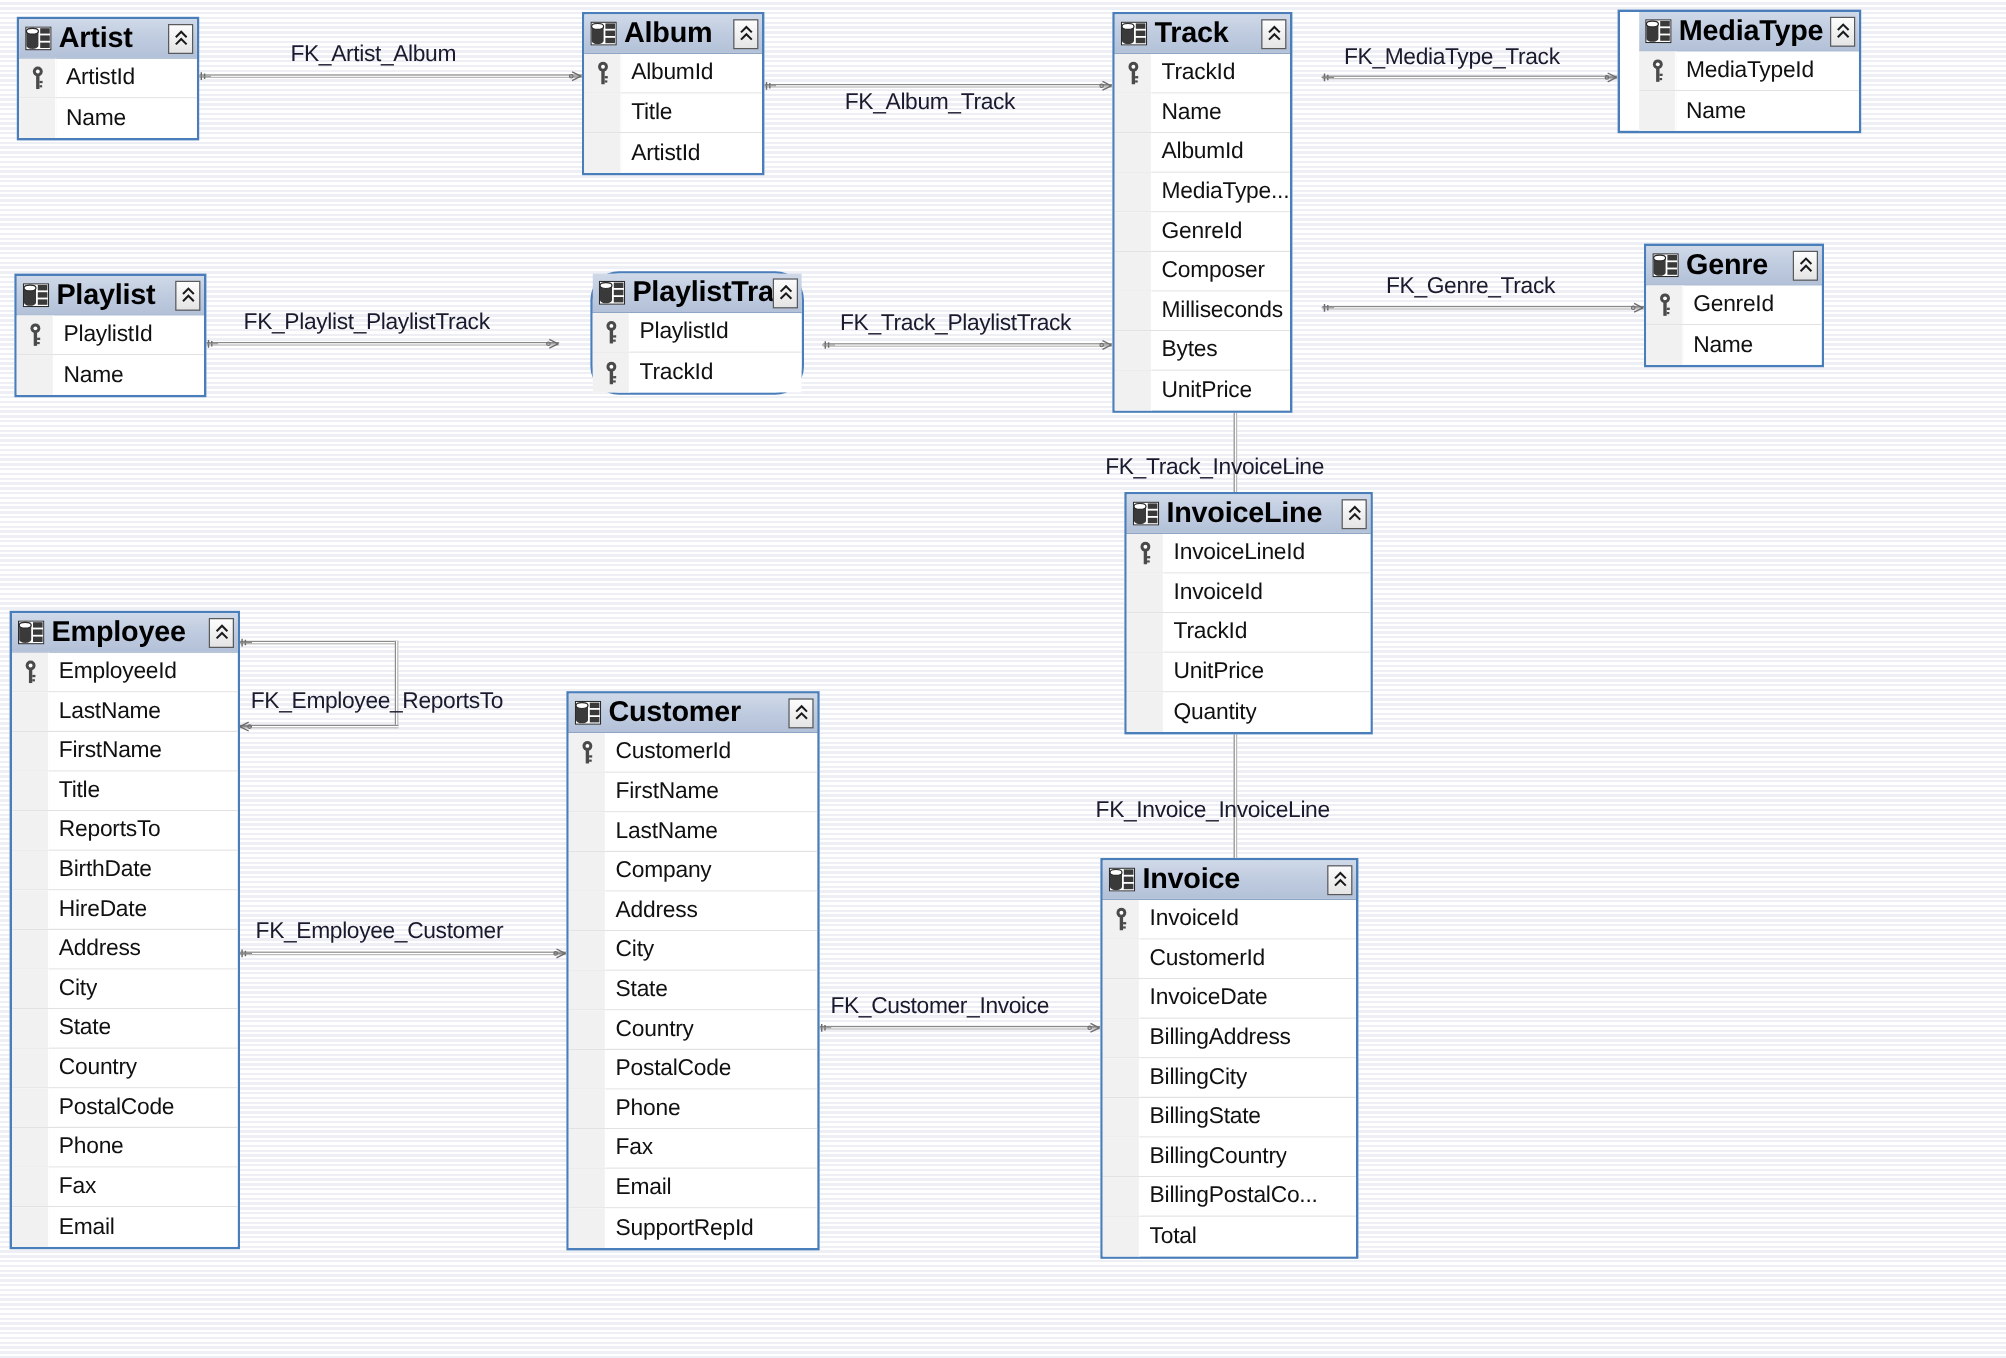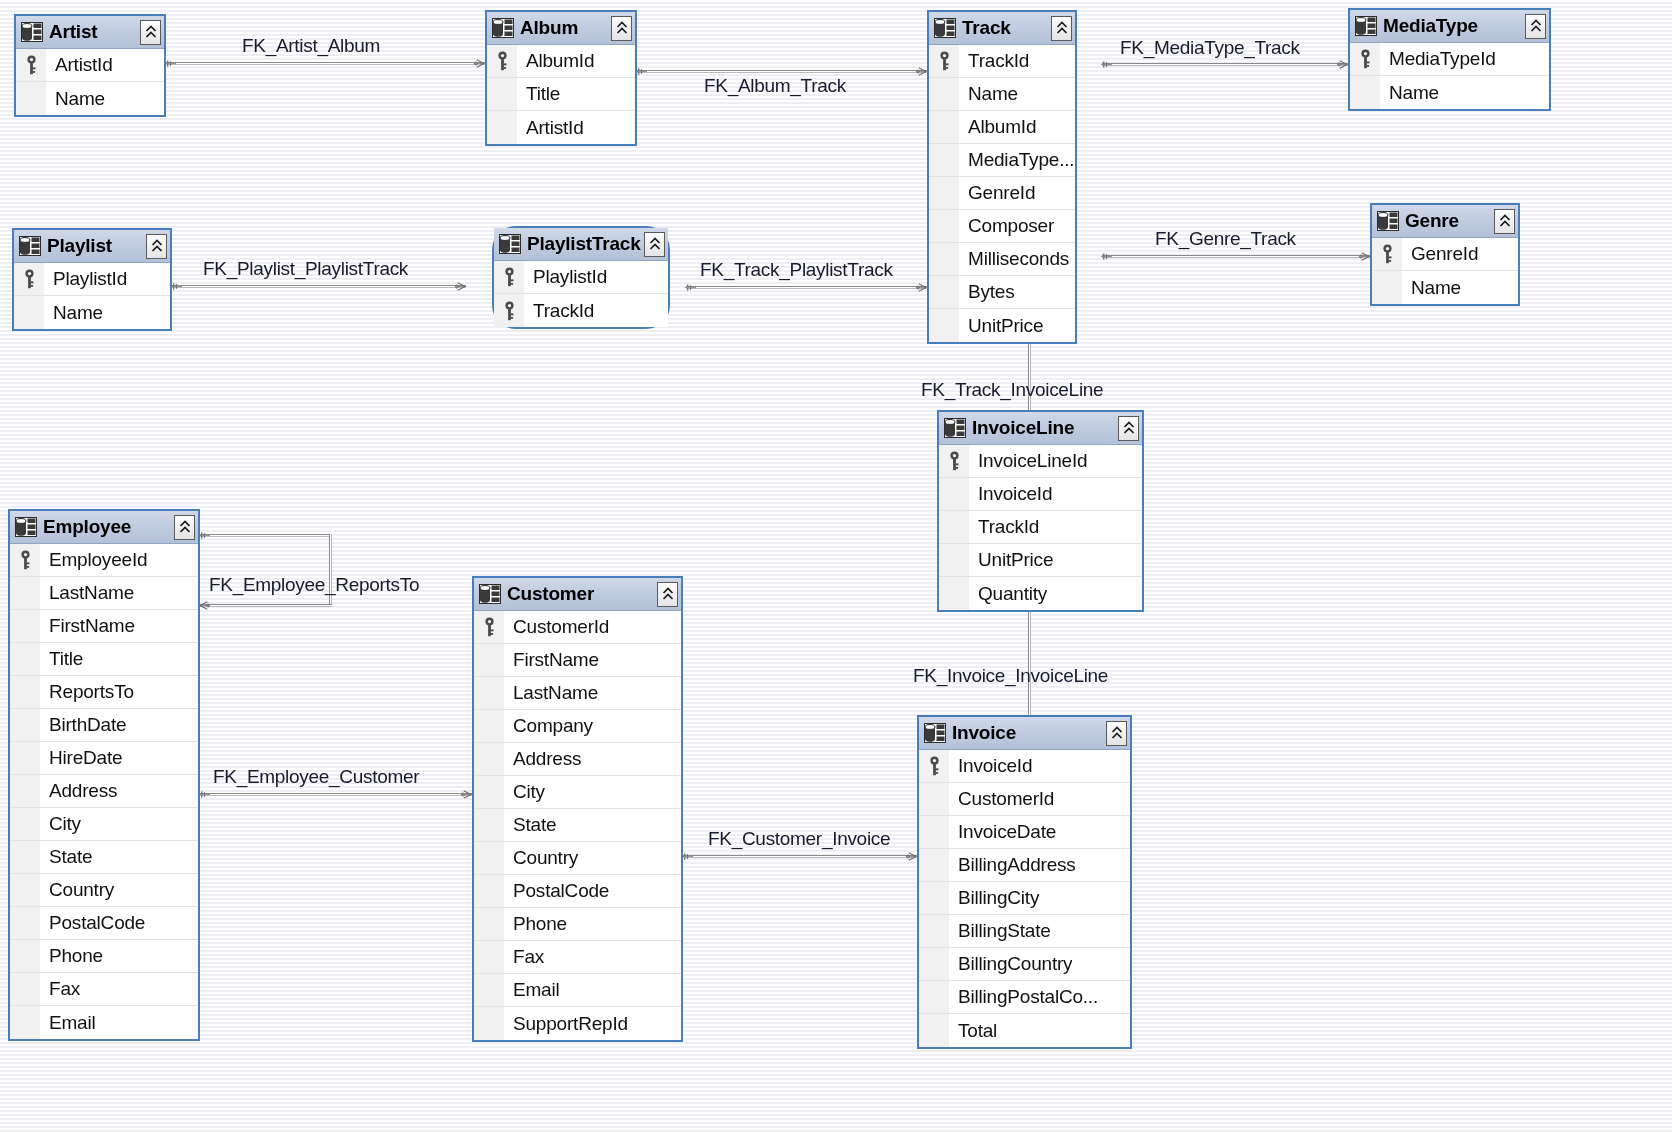--- a/index.html
+++ b/index.html
@@ -40,21 +40,21 @@
     display: flex;
     align-items: center;
     height: 33px;
     background: linear-gradient(to bottom, #cfd9e8 0%, #bfcbdf 50%, #b3c1d8 100%);
     border-bottom: 1px solid #8fa5c4;
     padding: 0 3px 0 5px;
     box-sizing: border-box;
   }
   .entity-title {
     flex: 1;
-    font-size: 19px;
+    font-size: 24px;
     font-weight: bold;
     color: #000000;
     white-space: nowrap;
     overflow: hidden;
     margin-left: 6px;
     letter-spacing: -0.2px;
   }
   .collapse-btn {
     width: 19px;
     height: 23px;
@@ -213,21 +213,21 @@
       <use xlink:href="#sym-endpoint-many"></use>
     </svg>
     <div class="rel-label" style="left: 213px; top: 766px;">FK_Employee_Customer</div>
     <div class="rel-line" style="left: 683px; top: 855px; width: 234px;"></div>
     <svg width="12" height="12" class="endpoint" style="position: absolute; left: 682px; top: 851px;">
       <use xlink:href="#sym-endpoint-one"></use>
     </svg>
     <svg width="12" height="12" class="endpoint" style="position: absolute; left: 906px; top: 851px;">
       <use xlink:href="#sym-endpoint-many"></use>
     </svg>
-    <div class="rel-label" style="left: 692px; top: 828px; margin-left: 16px;">FK_Customer_Invoice</div>
+    <div class="rel-label" style="left: 692px; top: 828px;">FK_Customer_Invoice</div>
     <div class="entity" style="left: 14px; top: 14px; width: 152px;">
       <div class="entity-header">
         <svg width="22" height="20" class="tbl-icon">
           <use xlink:href="#sym-table-icon"></use>
         </svg>
         <div class="entity-title">Artist</div>
         <div class="collapse-btn">
           <svg width="12" height="16">
             <use xlink:href="#sym-collapse-chevron-icon"></use>
           </svg>
@@ -327,21 +327,21 @@
         <div class="attr-row">
           <div class="attr-gutter"></div>
           <div class="attr-name">Bytes</div>
         </div>
         <div class="attr-row">
           <div class="attr-gutter"></div>
           <div class="attr-name">UnitPrice</div>
         </div>
       </div>
     </div>
-    <div class="entity" style="left: 1348px; top: 8px; width: 203px;">
+    <div class="entity" style="left: 1348px; top: 8px; width: 203px; padding-left: 16px;">
       <div class="entity-header">
         <svg width="22" height="20" class="tbl-icon">
           <use xlink:href="#sym-table-icon"></use>
         </svg>
         <div class="entity-title">MediaType</div>
         <div class="collapse-btn">
           <svg width="12" height="16">
             <use xlink:href="#sym-collapse-chevron-icon"></use>
           </svg>
         </div>

